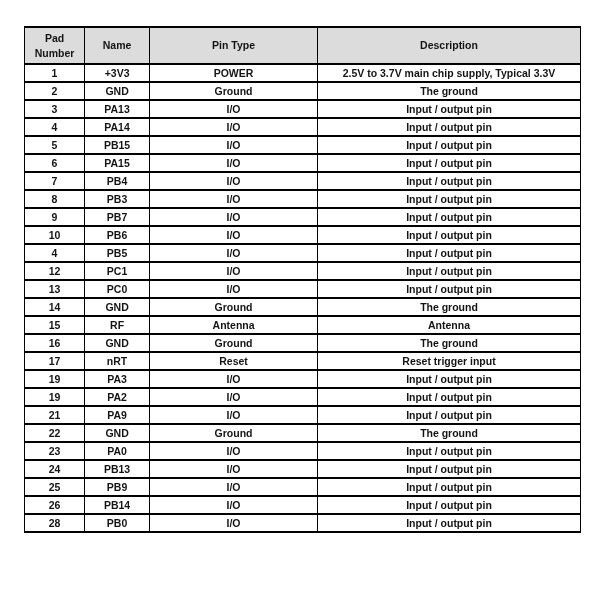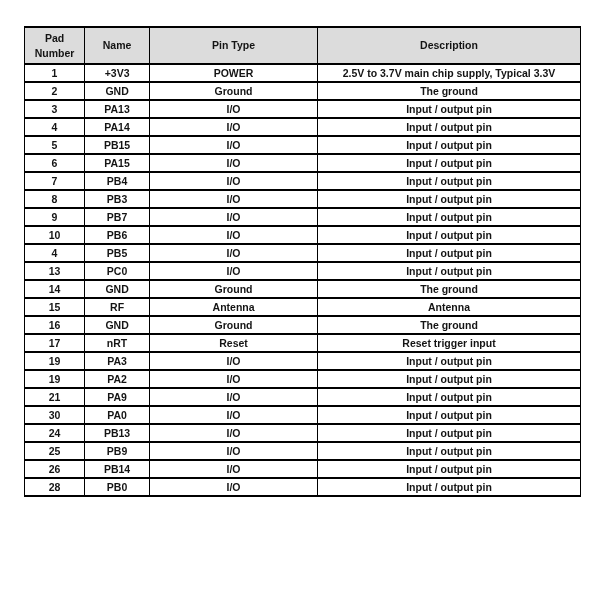--- a/index.html
+++ b/index.html
@@ -127,20 +127,26 @@
           <td>I/O</td>
           <td>Input / output pin</td>
         </tr>
         <tr>
           <td>4</td>
           <td>PB5</td>
           <td>I/O</td>
           <td>Input / output pin</td>
         </tr>
         <tr>
+          <td>12</td>
+          <td>PC1</td>
+          <td>I/O</td>
+          <td>Input / output pin</td>
+        </tr>
+        <tr>
           <td>13</td>
           <td>PC0</td>
           <td>I/O</td>
           <td>Input / output pin</td>
         </tr>
         <tr>
           <td>14</td>
           <td>GND</td>
           <td>Ground</td>
           <td>The ground</td>
@@ -175,21 +181,27 @@
           <td>I/O</td>
           <td>Input / output pin</td>
         </tr>
         <tr>
           <td>21</td>
           <td>PA9</td>
           <td>I/O</td>
           <td>Input / output pin</td>
         </tr>
         <tr>
-          <td>30</td>
+          <td>22</td>
+          <td>GND</td>
+          <td>Ground</td>
+          <td>The ground</td>
+        </tr>
+        <tr>
+          <td>23</td>
           <td>PA0</td>
           <td>I/O</td>
           <td>Input / output pin</td>
         </tr>
         <tr>
           <td>24</td>
           <td>PB13</td>
           <td>I/O</td>
           <td>Input / output pin</td>
         </tr>

